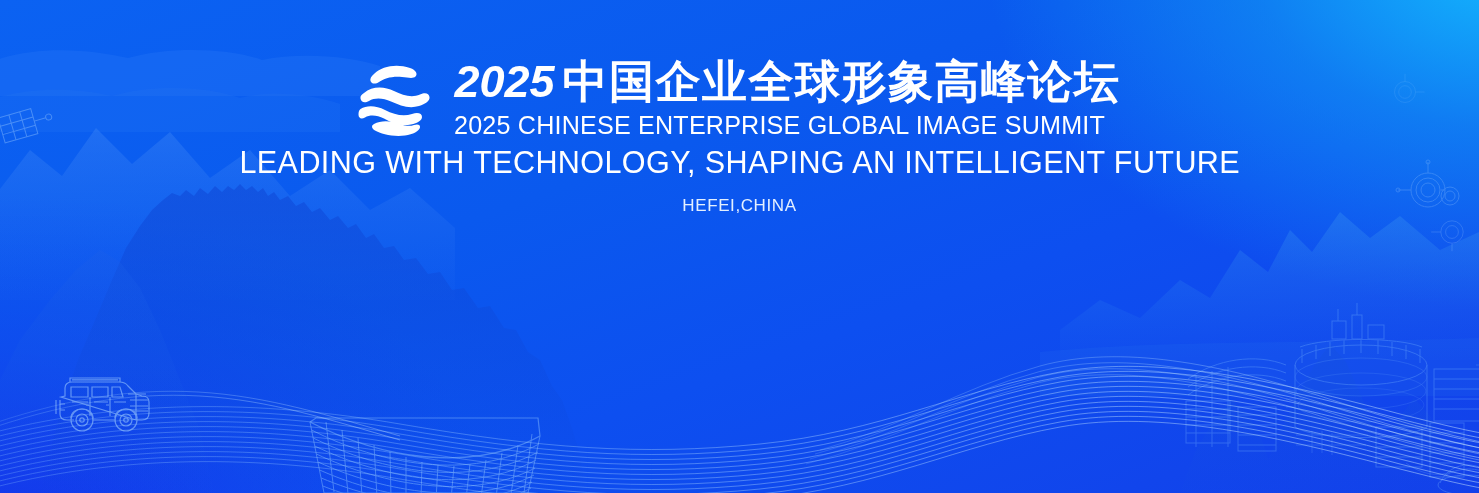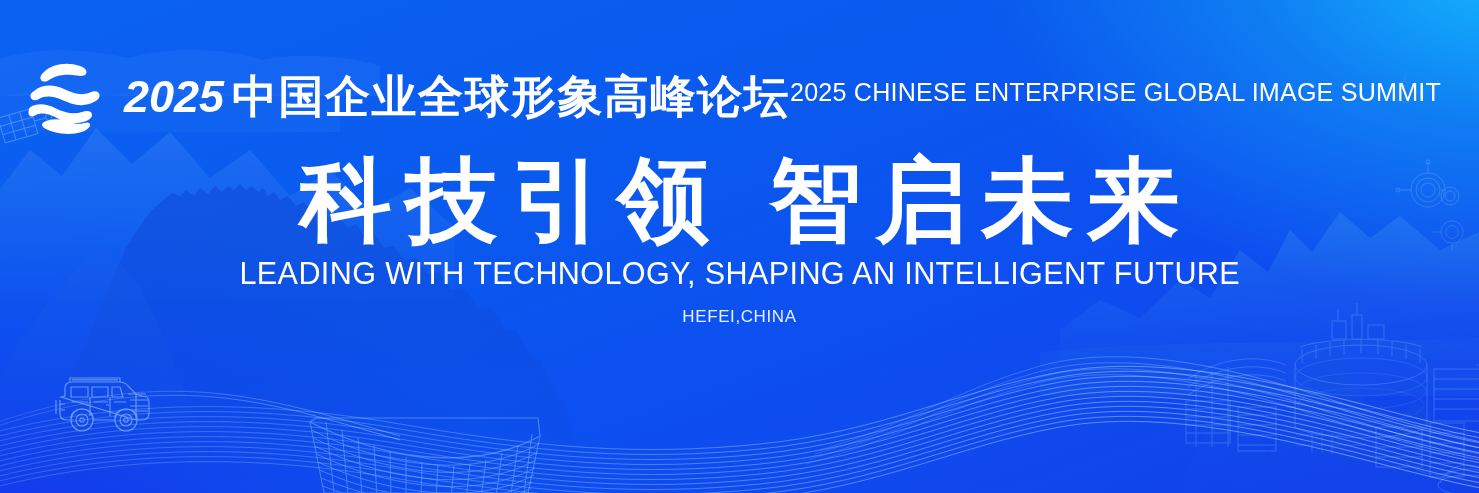--- a/index.html
+++ b/index.html
@@ -31,21 +31,21 @@
     align-items:center;
   }
 
   .logo-row {
     display:flex; align-items:center; justify-content:center;
     margin-top:58px;
   }
   .mark { width:74px; height:78px; flex:0 0 auto; margin-right:22px; }
   .mark svg { display:block; width:74px; height:78px; }
 
-  .titles { display:flex; flex-direction:row; }
+  .titles { display:flex; flex-direction:column; }
   .title-cn {
     font-size:45px;
     font-weight:700;
     color:#ffffff;
     letter-spacing:1.5px;
     line-height:1.06;
     white-space:nowrap;
     font-family:"Liberation Sans", sans-serif;
   }
   .title-cn .yr { letter-spacing:0px; margin-right:8px; font-style:italic; font-weight:700;}
@@ -422,20 +422,19 @@
           </g>
         </svg>
       </div>
 
       <div class="titles">
         <div class="title-cn"><span class="yr">2025</span><span>中国企业全球形象高峰论坛</span></div>
         <div class="title-en">2025 CHINESE ENTERPRISE GLOBAL IMAGE SUMMIT</div>
       </div>
     </div>
 
-    <div class="slogan-cn"><span>科技引领</span><span class="gap"></span><span>智启未来</span></div>
 
     <div class="slogan-en">LEADING WITH TECHNOLOGY,  SHAPING AN INTELLIGENT FUTURE</div>
 
     <div class="loc-en">HEFEI,CHINA</div>
 
   </div>
 </div>
 
 </body></html>

